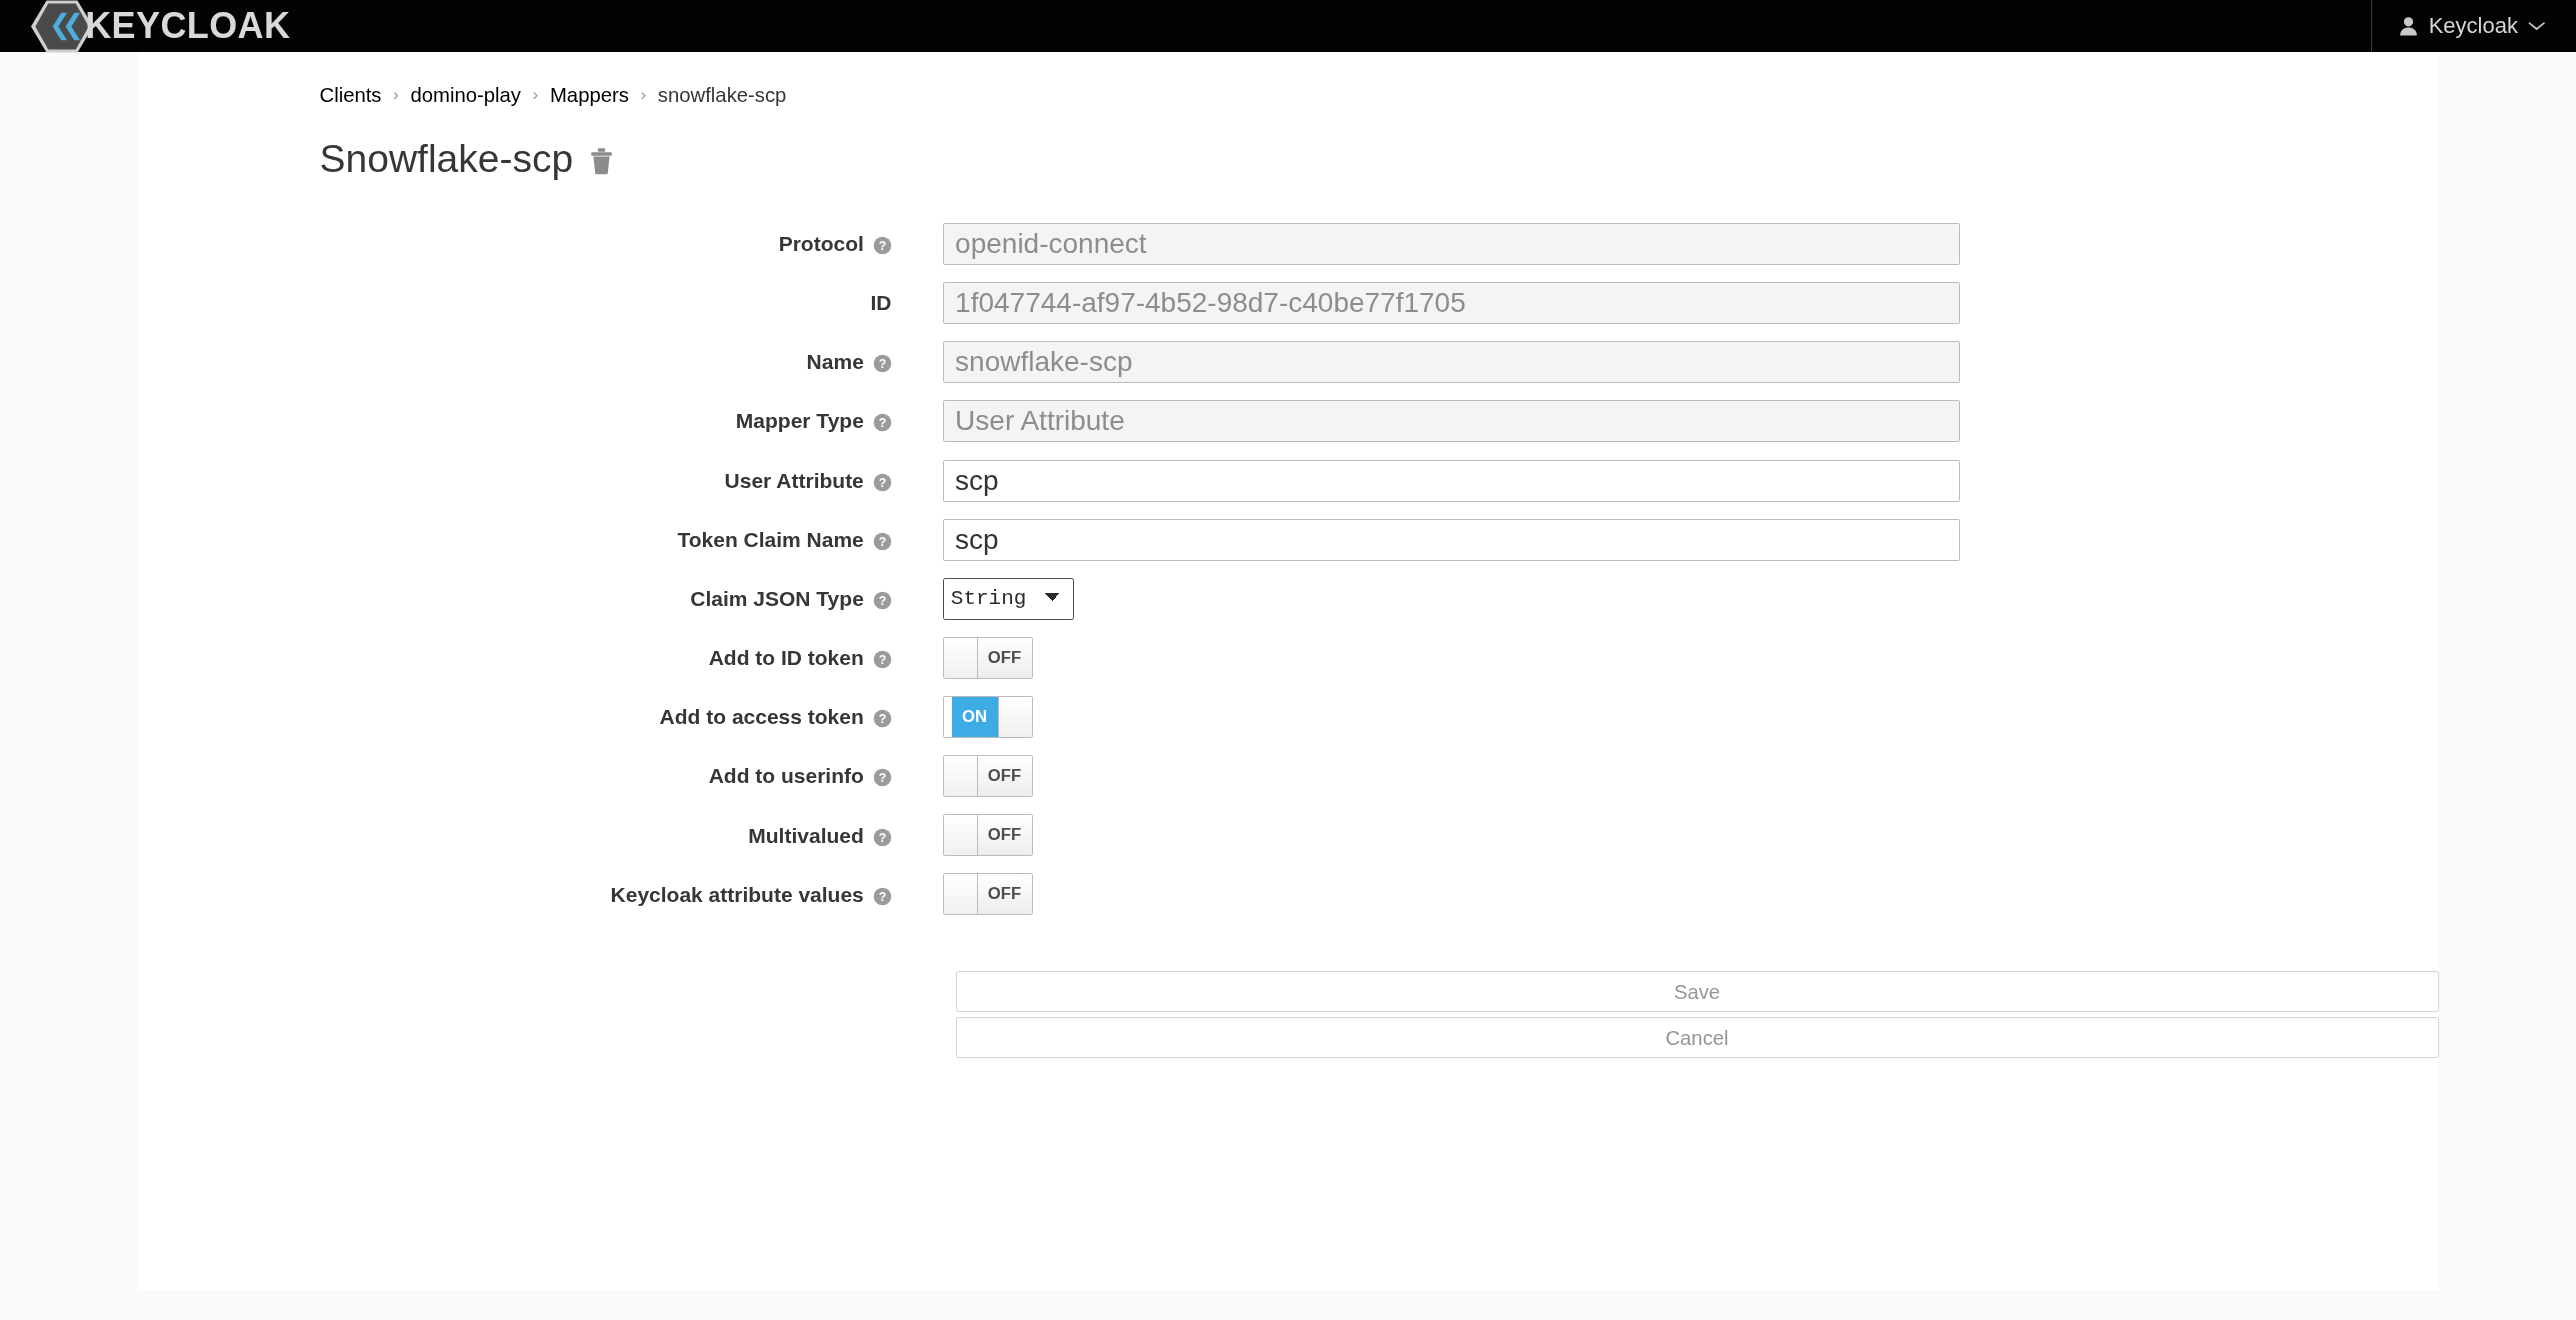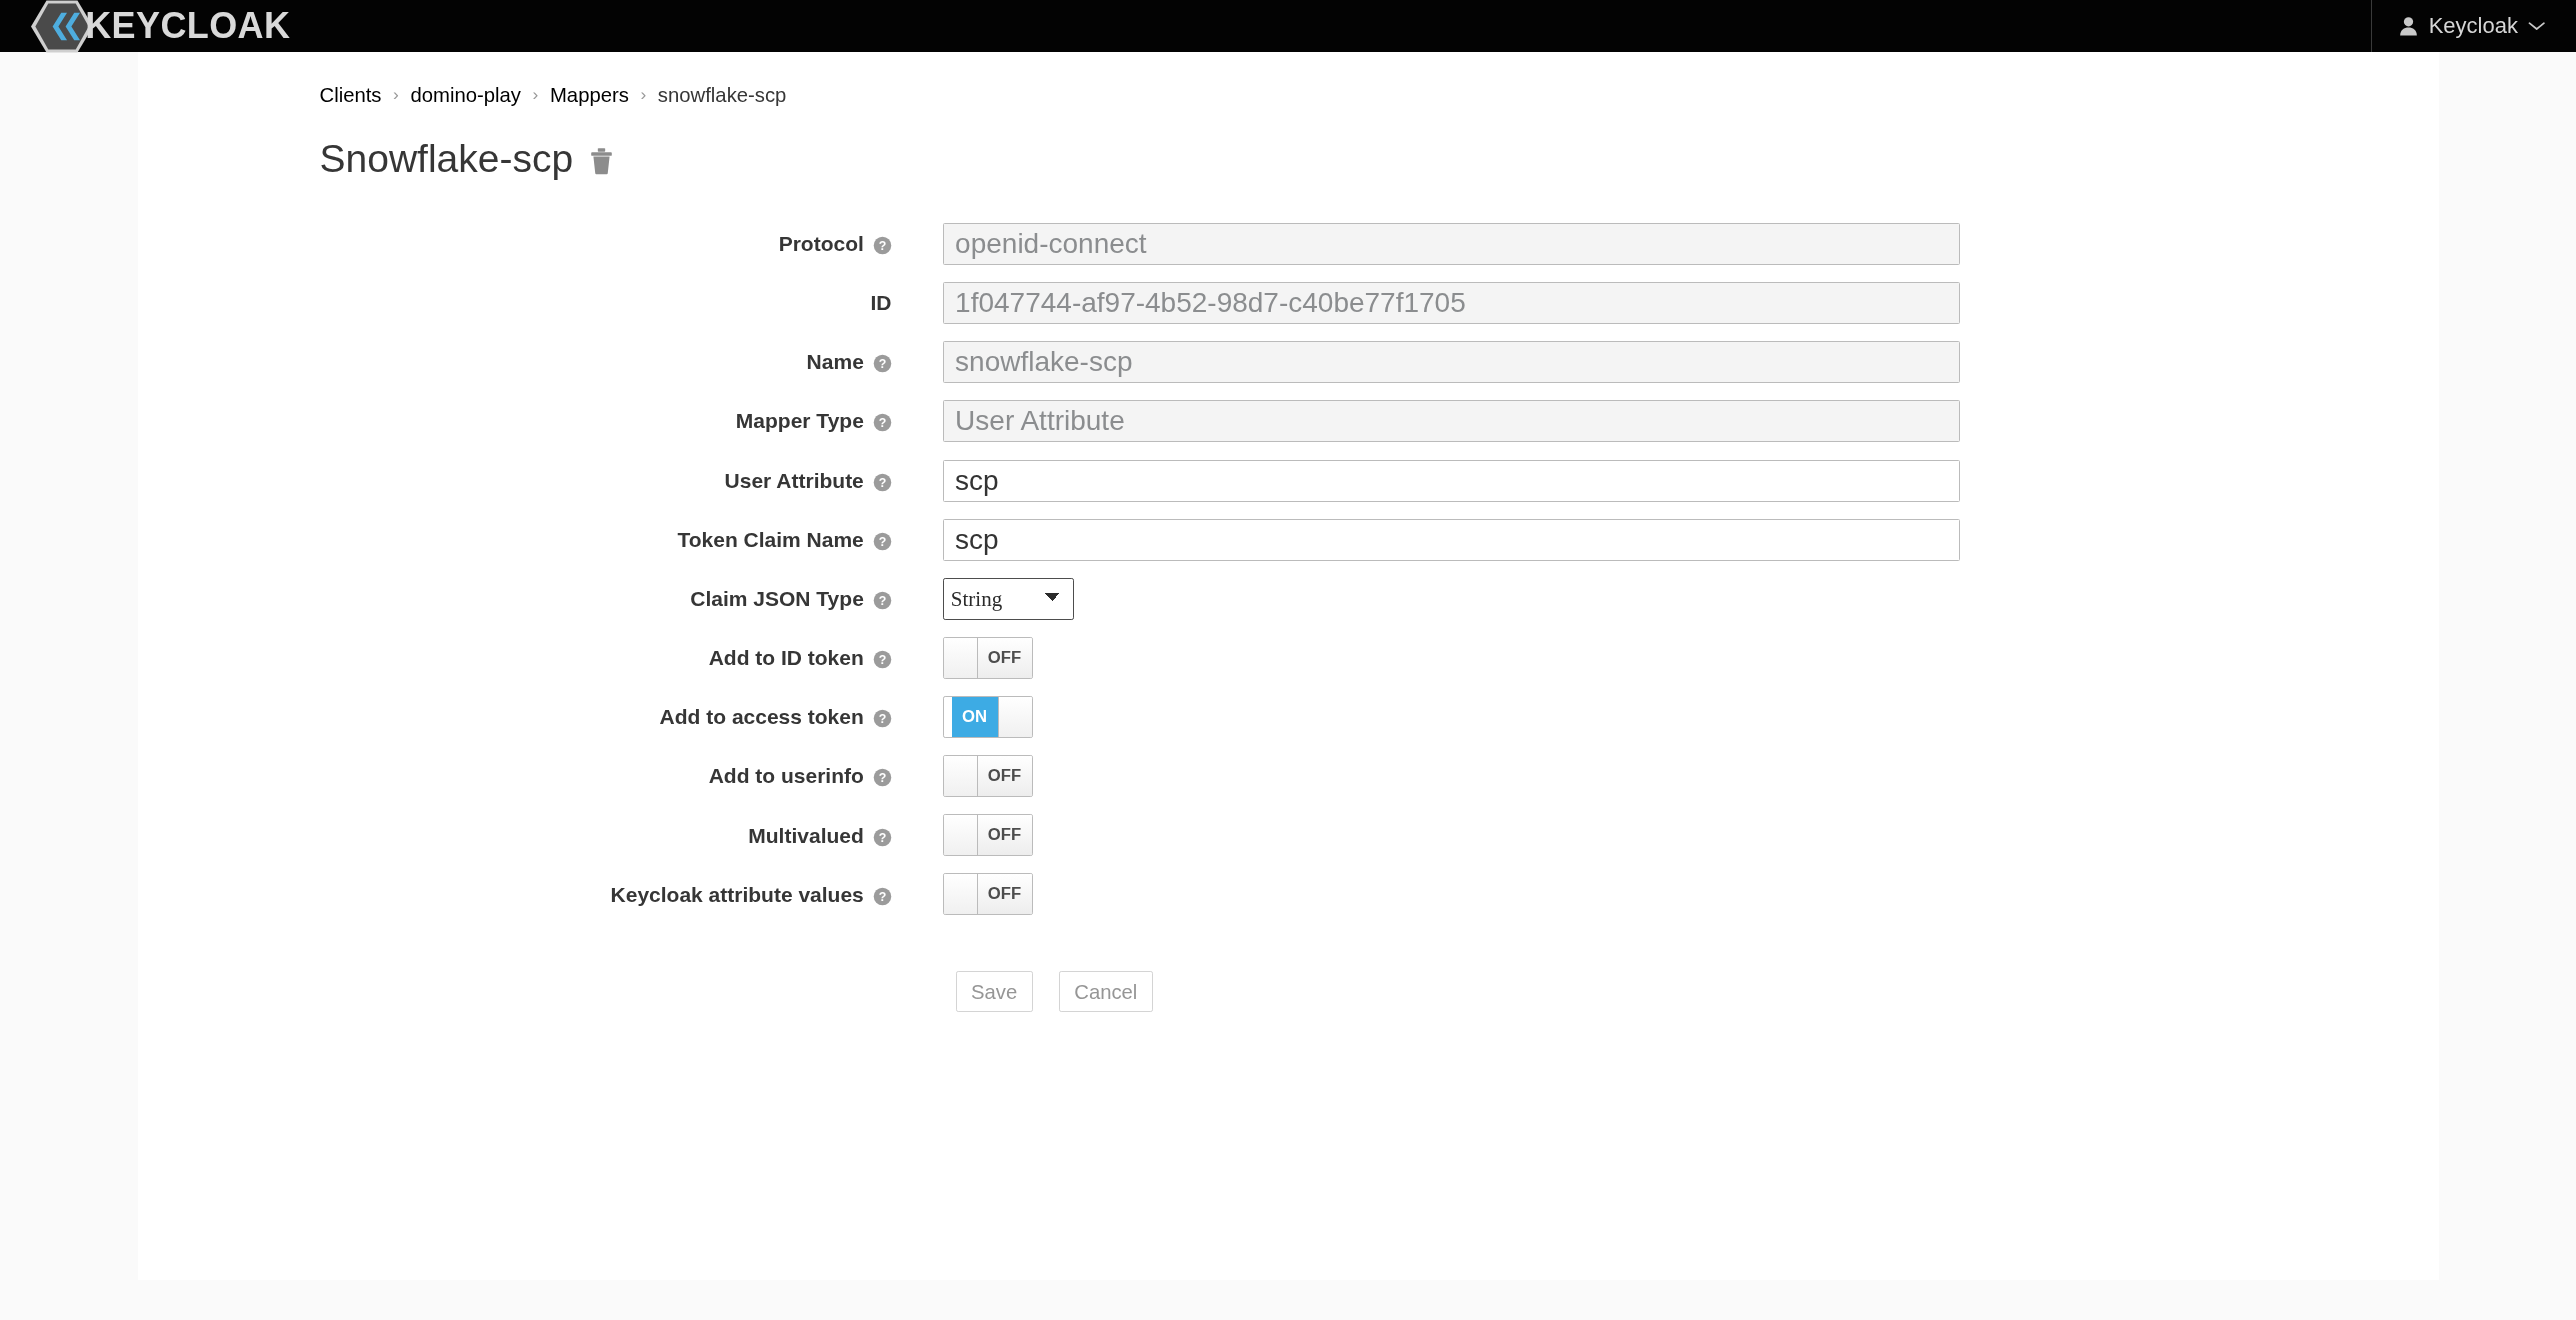--- a/index.html
+++ b/index.html
@@ -177,21 +177,21 @@
 
   .select-input {
     width: 131px;
     height: 42px;
     border: 1.5px solid #4d4d4d;
     border-radius: 2.2px;
     background: #ffffff;
     color: #2b2b2b;
     font-size: 21px;
     padding: 0 7.3px;
-    font-family: Liberation Serif, serif;
+    font-family: Liberation Mono, monospace;
     outline: none;
     appearance: none;
     -webkit-appearance: none;
     background-image:
       linear-gradient(45deg, transparent 50%, #2b2b2b 50%),
       linear-gradient(135deg, #2b2b2b 50%, transparent 50%);
     background-position:
       calc(100% - 20.3px) calc(50% - 1.5px),
       calc(100% - 13px) calc(50% - 1.5px);
     background-size: 8px 8px, 8px 8px;
@@ -240,23 +240,24 @@
     margin-left: 8px;
   }
   .toggle.on .toggle-handle {
     order: 2;
     background: linear-gradient(to bottom, #ffffff 0%, #f0f0f0 100%);
   }
 
   
   .button-row {
     display: flex;
-    gap: 26px;
+    gap: 5px;
     padding-left: 818px;
     margin-top: 52px;
+    flex-direction: column;
   }
   .btn {
     min-width: 67px;
     height: 41px;
     padding: 0 14.5px;
     font-size: 20.3px;
     border: 1.5px solid #d4d4d4;
     border-radius: 2.2px;
     background: #ffffff;
     color: #969696;

